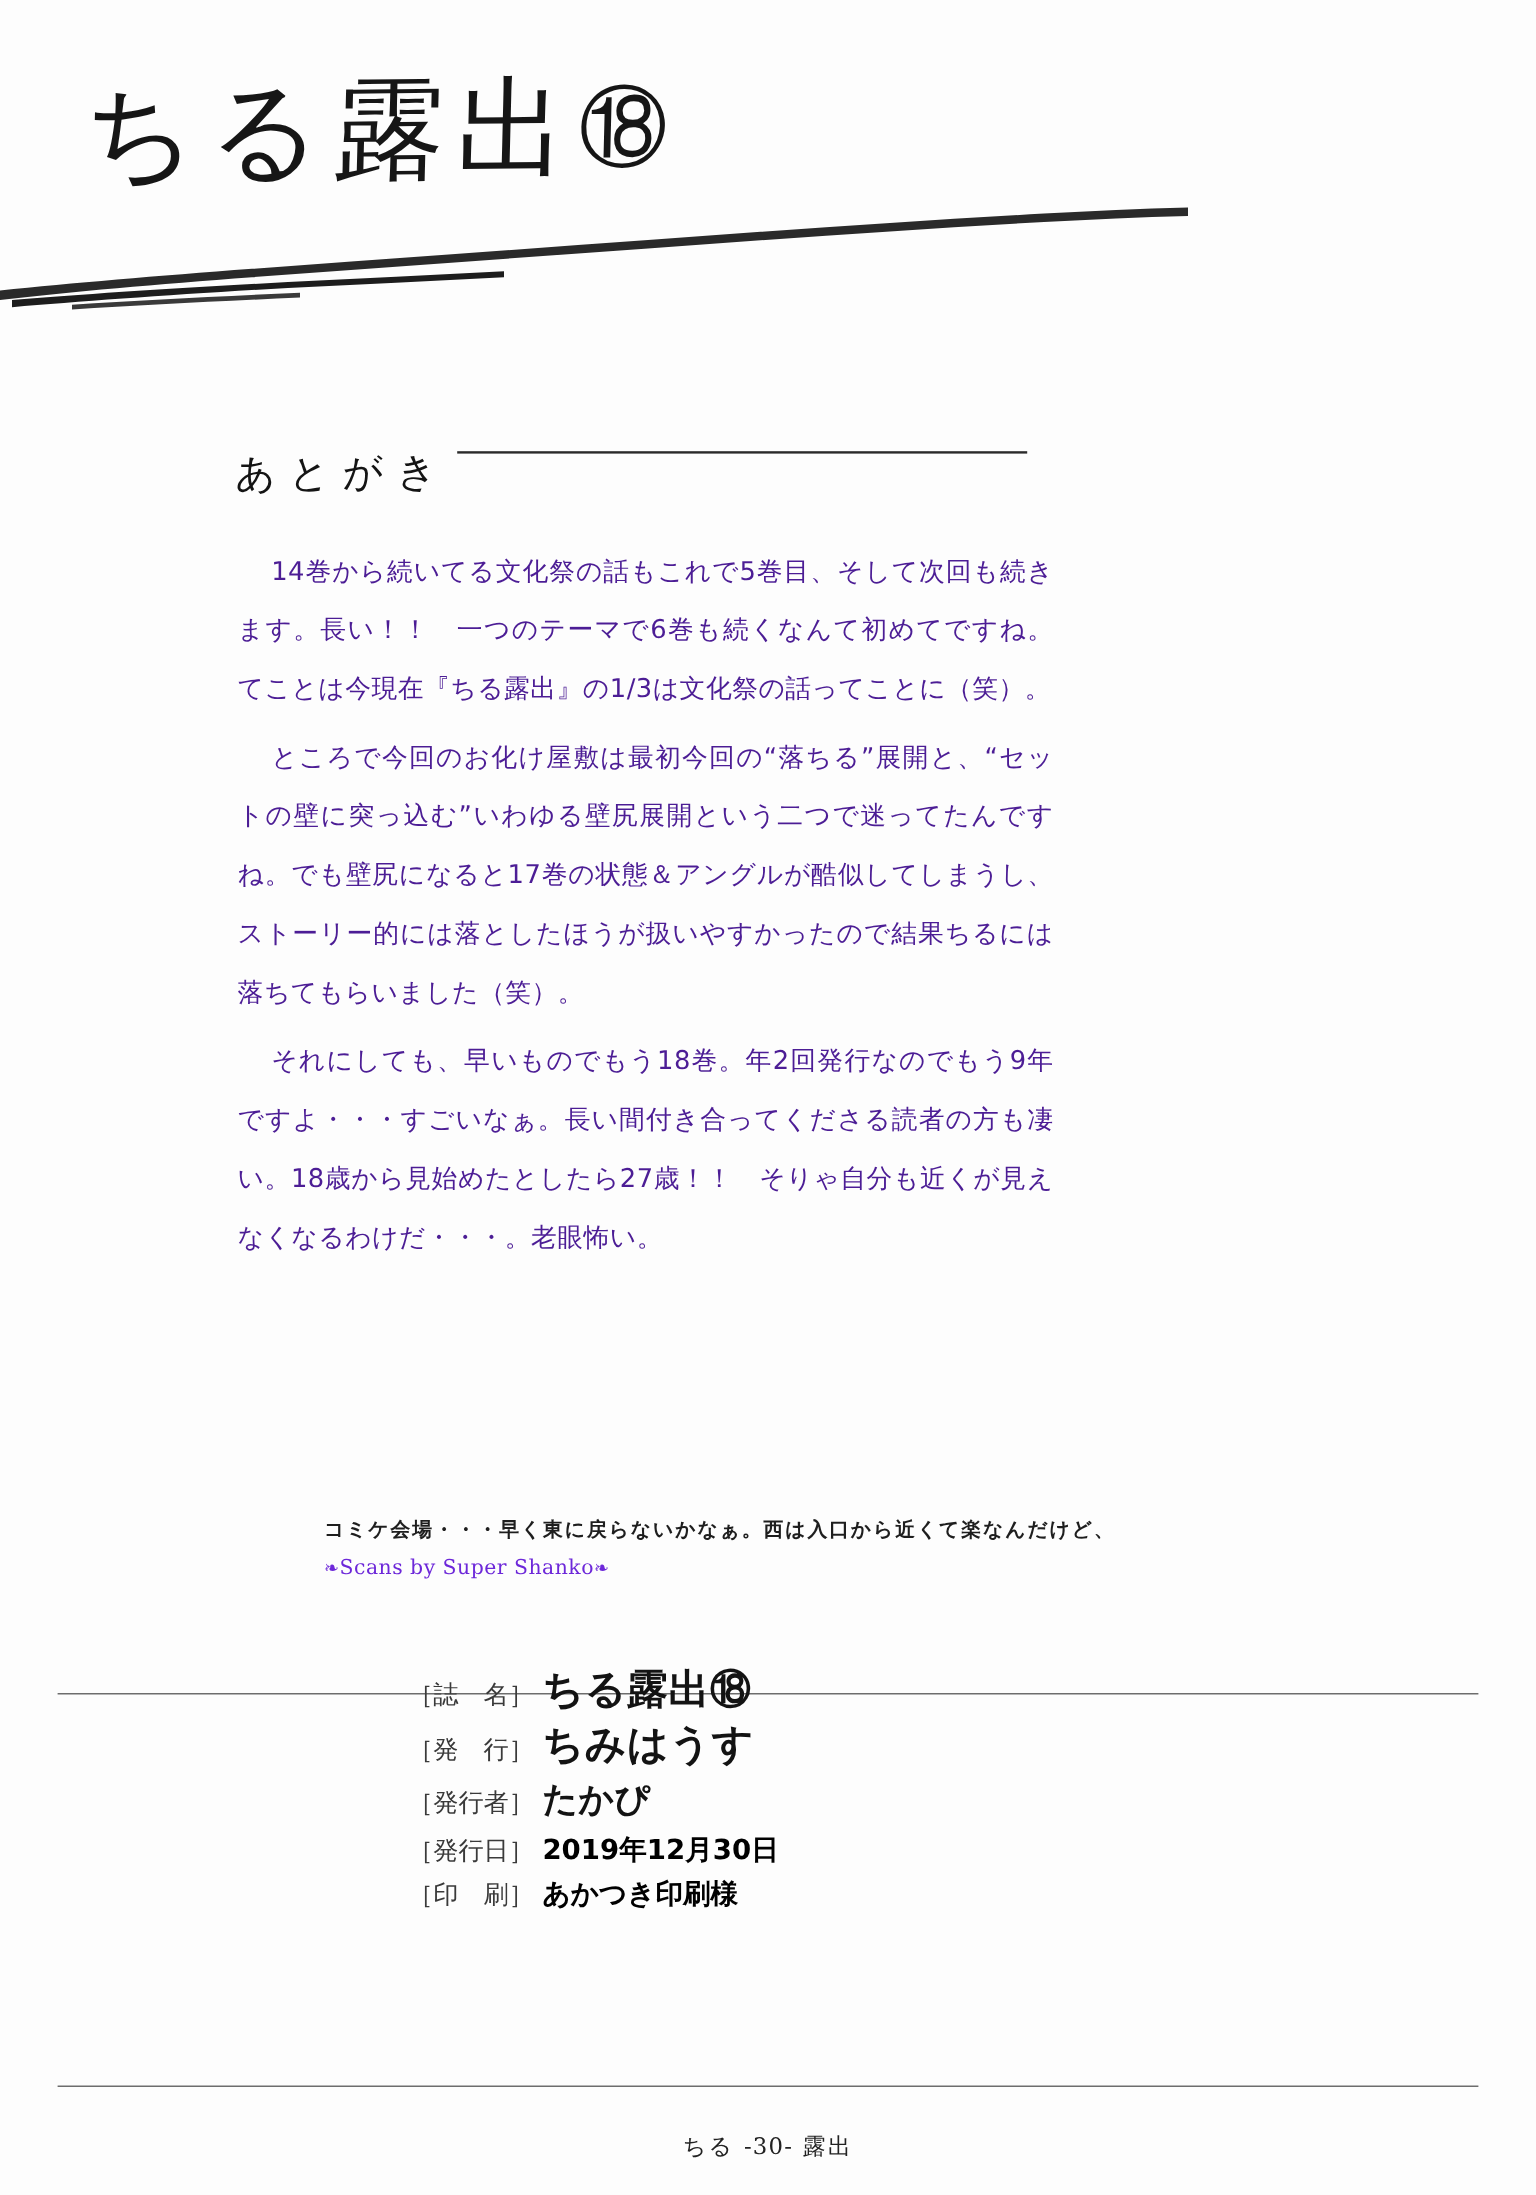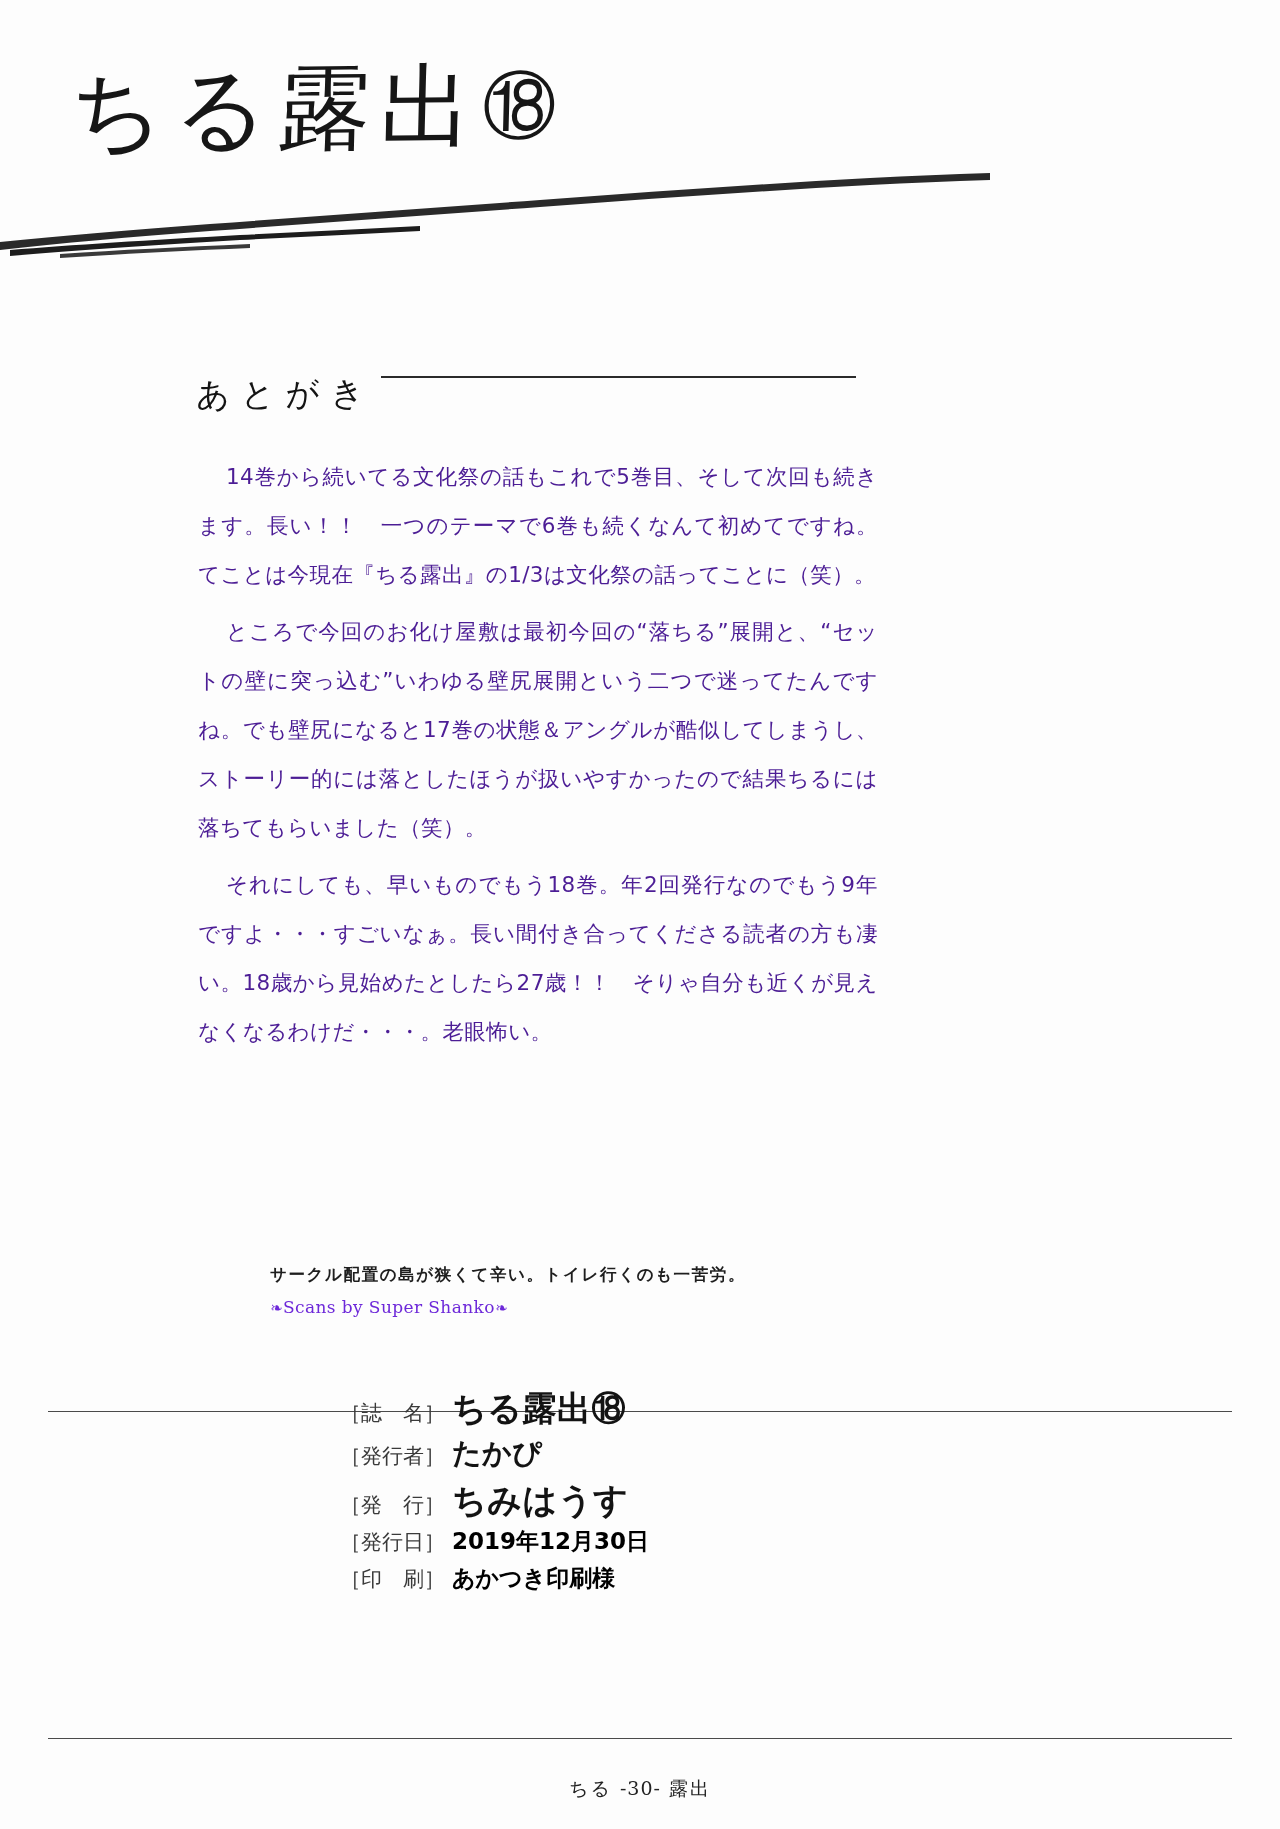--- a/index.html
+++ b/index.html
@@ -222,38 +222,38 @@
     <div class="atogaki-line"></div>
   </div>
 
   <div class="body-copy">
     <p class="para">14巻から続いてる文化祭の話もこれで5巻目、そして次回も続きます。長い！！　一つのテーマで6巻も続くなんて初めてですね。てことは今現在『ちる露出』の1/3は文化祭の話ってことに（笑）。</p>
     <p class="para">ところで今回のお化け屋敷は最初今回の“落ちる”展開と、“セットの壁に突っ込む”いわゆる壁尻展開という二つで迷ってたんですね。でも壁尻になると17巻の状態＆アングルが酷似してしまうし、ストーリー的には落としたほうが扱いやすかったので結果ちるには落ちてもらいました（笑）。</p>
     <p class="para">それにしても、早いものでもう18巻。年2回発行なのでもう9年ですよ・・・すごいなぁ。長い間付き合ってくださる読者の方も凄い。18歳から見始めたとしたら27歳！！　そりゃ自分も近くが見えなくなるわけだ・・・。老眼怖い。</p>
   </div>
 
   <div class="note">
-    <div class="note-line">サークル配置の島が狭くて辛い。トイレ行くのも一苦労。</div>
+    <div class="note-line">コミケ会場・・・早く東に戻らないかなぁ。西は入口から近くて楽なんだけど、</div>
     <div class="scan-credit"><span class="leaf">❧</span><span>Scans by Super Shanko</span><span class="leaf">❧</span></div>
   </div>
 
   <div class="rule rule-top"></div>
 
   <div class="colophon">
     <div class="colo-row big">
       <span class="colo-label">［誌　名］</span>
       <span class="colo-value">ちる露出⑱</span>
     </div>
+    <div class="colo-row big">
+      <span class="colo-label">［発　行］</span>
+      <span class="colo-value">ちみはうす</span>
+    </div>
     <div class="colo-row mid">
       <span class="colo-label">［発行者］</span>
       <span class="colo-value">たかぴ</span>
-    </div>
-    <div class="colo-row big">
-      <span class="colo-label">［発　行］</span>
-      <span class="colo-value">ちみはうす</span>
     </div>
     <div class="colo-row plain">
       <span class="colo-label">［発行日］</span>
       <span class="colo-value">2019年12月30日</span>
     </div>
     <div class="colo-row plain">
       <span class="colo-label">［印　刷］</span>
       <span class="colo-value">あかつき印刷様</span>
     </div>
   </div>

